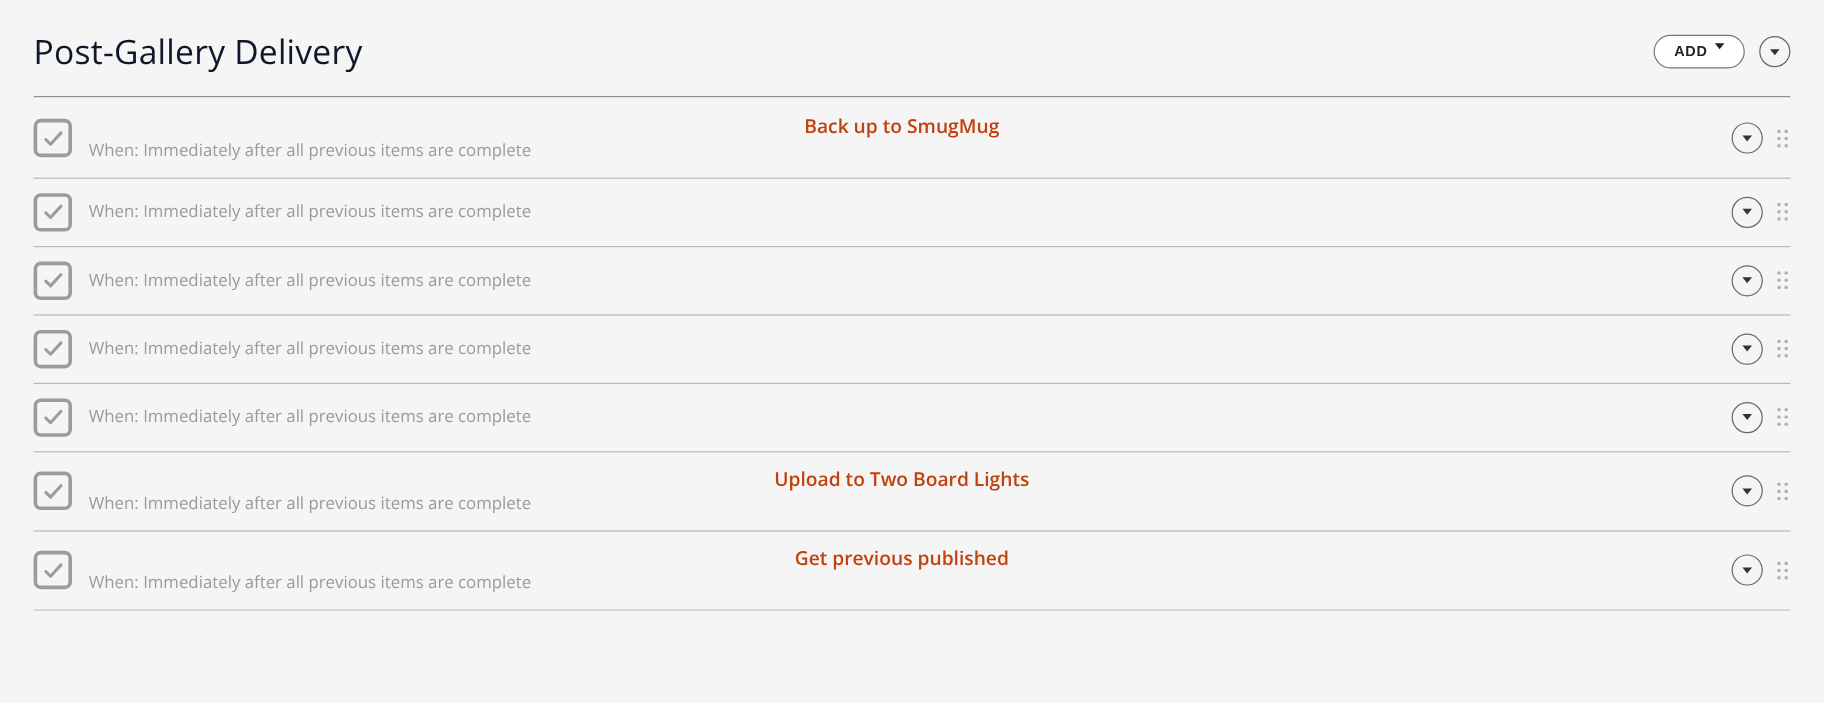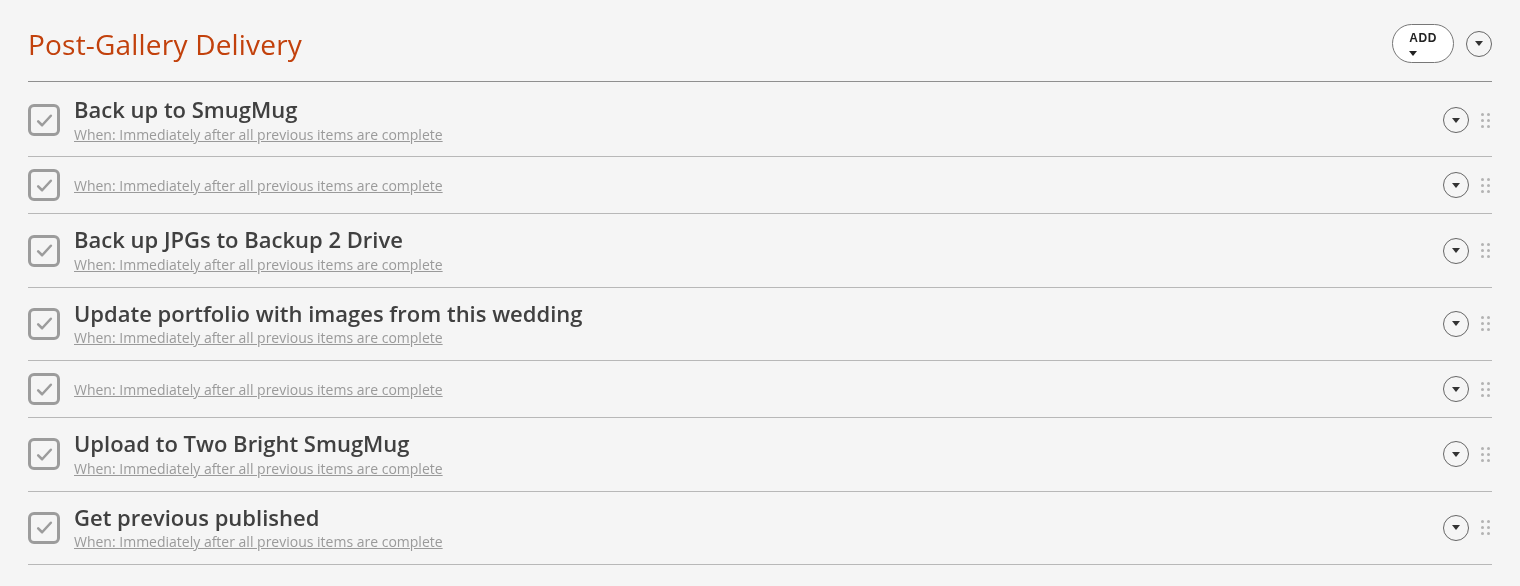--- a/index.html
+++ b/index.html
@@ -18,42 +18,41 @@
       display: flex;
       align-items: center;
       justify-content: space-between;
       padding-bottom: 18px;
       border-bottom: 1px solid #8f8f8f;
       margin-bottom: 2px;
     }
     .section-title {
       font-size: 28px;
       font-weight: 400;
-      color: #c2410c;
+      color: #0f172a;
       letter-spacing: 0.2px;
     }
     .header-actions {
       display: flex;
       align-items: center;
       gap: 12px;
     }
     .add-button {
       display: inline-flex;
       align-items: flex-start;
       gap: 6px;
       background: #fff;
       border: 1px solid #777;
       border-radius: 999px;
       padding: 6px 16px;
       font-size: 12px;
       font-weight: 700;
       letter-spacing: 0.6px;
       color: #222;
       cursor: pointer;
-      flex-direction: column;
     }
     .add-button .caret {
       width: 0; height: 0;
       border-left: 4px solid transparent;
       border-right: 4px solid transparent;
       border-top: 5px solid #222;
     }
     .circle-caret {
       width: 26px;
       height: 26px;
@@ -97,31 +96,31 @@
       stroke-width: 3.2;
       fill: none;
       stroke-linecap: round;
       stroke-linejoin: round;
     }
     .task-text {
       flex: 1;
       min-width: 0;
     }
     .task-title {
-      font-size: 22px;
+      font-size: 16px;
       font-weight: 600;
-      color: #404040;
+      color: #c2410c;
       line-height: 1.25;
+      text-align: center;
     }
     .task-when {
       font-size: 14px;
       color: #9a9a9a;
       line-height: 1.35;
       margin-top: 2px;
-      text-decoration: underline;
     }
     .row-actions {
       display: flex;
       align-items: center;
       gap: 10px;
       flex-shrink: 0;
     }
     .drag-handle {
       display: grid;
       grid-template-columns: repeat(2, 3px);
@@ -203,95 +202,93 @@
     </div>
   </div>
 
   <div class="task-row">
     <div class="checkbox">
       <svg viewBox="0 0 24 24">
           <polyline points="4 13 9 18 20 6"></polyline>
         </svg>
     </div>
     <div class="task-text">
-      <div class="task-title">Back up JPGs to Backup 2 Drive</div>
-      <div class="task-when">When: Immediately after all previous items are complete</div>
-    </div>
-    <div class="row-actions">
-      <div class="circle-caret">
-        <span class="caret"></span>
-      </div>
-      <div class="drag-handle">
-        <span></span>
-          <span></span>
-          <span></span>
-          <span></span>
-          <span></span>
-          <span></span>
-      </div>
-    </div>
-  </div>
-
-  <div class="task-row">
-    <div class="checkbox">
-      <svg viewBox="0 0 24 24">
-          <polyline points="4 13 9 18 20 6"></polyline>
-        </svg>
-    </div>
-    <div class="task-text">
-      <div class="task-title">Update portfolio with images from this wedding</div>
-      <div class="task-when">When: Immediately after all previous items are complete</div>
-    </div>
-    <div class="row-actions">
-      <div class="circle-caret">
-        <span class="caret"></span>
-      </div>
-      <div class="drag-handle">
-        <span></span>
-          <span></span>
-          <span></span>
-          <span></span>
-          <span></span>
-          <span></span>
-      </div>
-    </div>
-  </div>
-
-  <div class="task-row">
-    <div class="checkbox">
-      <svg viewBox="0 0 24 24">
-          <polyline points="4 13 9 18 20 6"></polyline>
-        </svg>
-    </div>
-    <div class="task-text">
-      <div class="task-when">When: Immediately after all previous items are complete</div>
-    </div>
-    <div class="row-actions">
-      <div class="circle-caret">
-        <span class="caret"></span>
-      </div>
-      <div class="drag-handle">
-        <span></span>
-          <span></span>
-          <span></span>
-          <span></span>
-          <span></span>
-          <span></span>
-      </div>
-    </div>
-  </div>
-
-  <div class="task-row">
-    <div class="checkbox">
-      <svg viewBox="0 0 24 24">
-          <polyline points="4 13 9 18 20 6"></polyline>
-        </svg>
-    </div>
-    <div class="task-text">
-      <div class="task-title">Upload to Two Bright SmugMug</div>
+      <div class="task-when">When: Immediately after all previous items are complete</div>
+    </div>
+    <div class="row-actions">
+      <div class="circle-caret">
+        <span class="caret"></span>
+      </div>
+      <div class="drag-handle">
+        <span></span>
+          <span></span>
+          <span></span>
+          <span></span>
+          <span></span>
+          <span></span>
+      </div>
+    </div>
+  </div>
+
+  <div class="task-row">
+    <div class="checkbox">
+      <svg viewBox="0 0 24 24">
+          <polyline points="4 13 9 18 20 6"></polyline>
+        </svg>
+    </div>
+    <div class="task-text">
+      <div class="task-when">When: Immediately after all previous items are complete</div>
+    </div>
+    <div class="row-actions">
+      <div class="circle-caret">
+        <span class="caret"></span>
+      </div>
+      <div class="drag-handle">
+        <span></span>
+          <span></span>
+          <span></span>
+          <span></span>
+          <span></span>
+          <span></span>
+      </div>
+    </div>
+  </div>
+
+  <div class="task-row">
+    <div class="checkbox">
+      <svg viewBox="0 0 24 24">
+          <polyline points="4 13 9 18 20 6"></polyline>
+        </svg>
+    </div>
+    <div class="task-text">
+      <div class="task-when">When: Immediately after all previous items are complete</div>
+    </div>
+    <div class="row-actions">
+      <div class="circle-caret">
+        <span class="caret"></span>
+      </div>
+      <div class="drag-handle">
+        <span></span>
+          <span></span>
+          <span></span>
+          <span></span>
+          <span></span>
+          <span></span>
+      </div>
+    </div>
+  </div>
+
+  <div class="task-row">
+    <div class="checkbox">
+      <svg viewBox="0 0 24 24">
+          <polyline points="4 13 9 18 20 6"></polyline>
+        </svg>
+    </div>
+    <div class="task-text">
+      <div class="task-title">Upload to Two Board Lights</div>
       <div class="task-when">When: Immediately after all previous items are complete</div>
     </div>
     <div class="row-actions">
       <div class="circle-caret">
         <span class="caret"></span>
       </div>
       <div class="drag-handle">
         <span></span>
           <span></span>
           <span></span>

